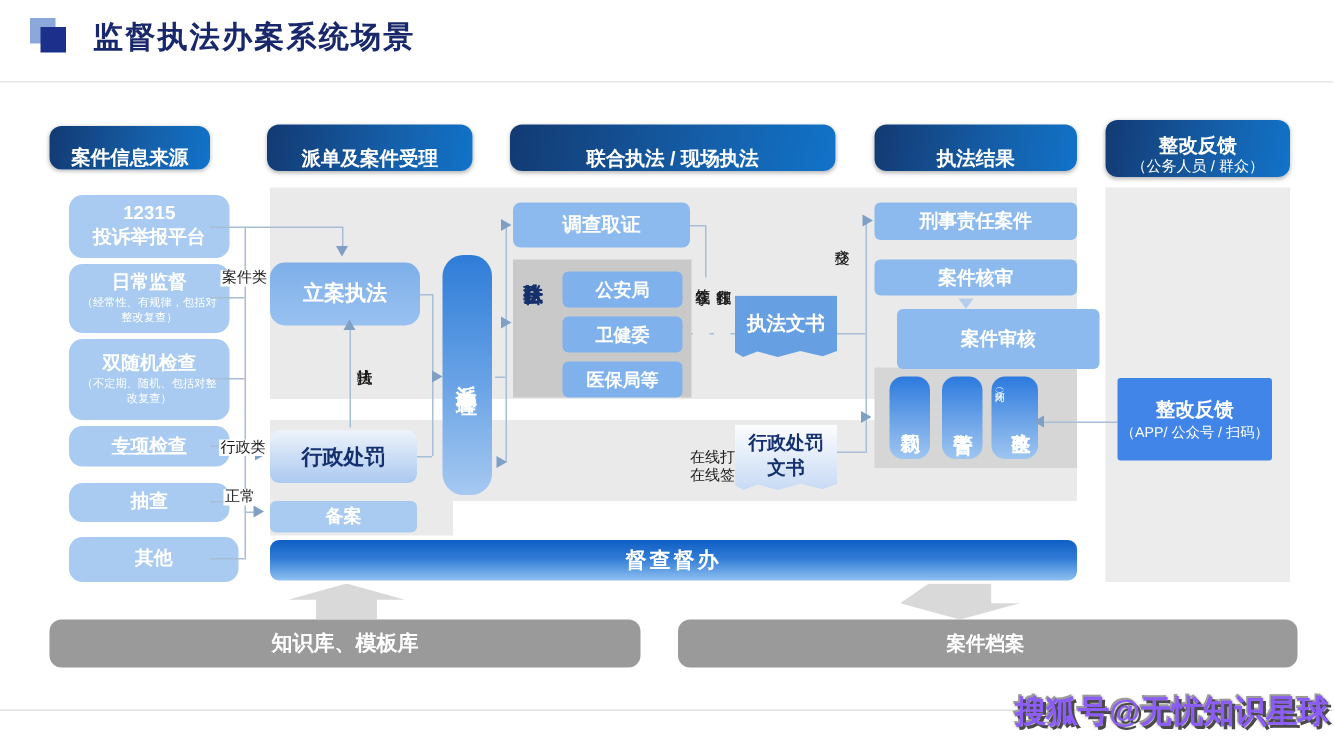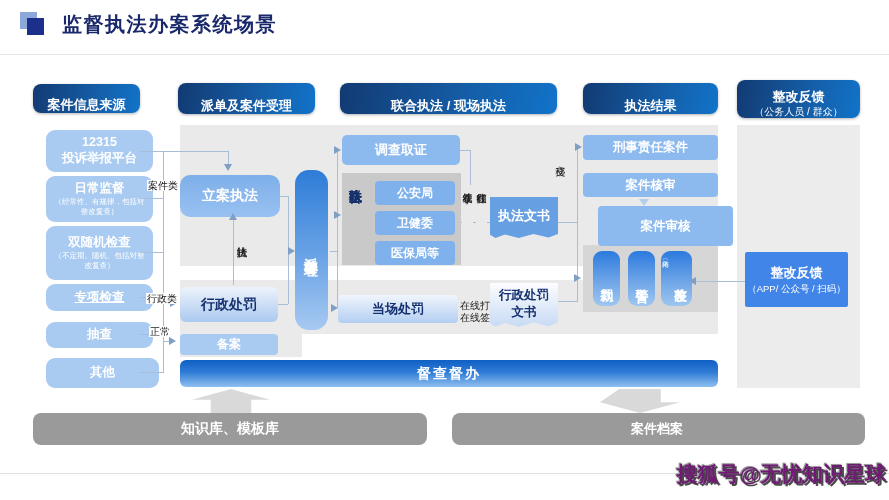--- a/index.html
+++ b/index.html
@@ -31,21 +31,21 @@
           border-radius:9px; color:#fff; font-weight:bold; font-size:13px;
           display:flex; align-items:center; justify-content:center; }
   .blk-up { background:#d9d9d9; clip-path:polygon(50% 0,100% 45%,76% 45%,76% 100%,24% 100%,24% 45%,0 45%); }
   .blk-dn { background:#d9d9d9; clip-path:polygon(24% 0,76% 0,76% 55%,100% 55%,50% 100%,0 55%); }
   .graybar { background:#9a9a9a; border-radius:8px; color:#fff; display:flex;
              align-items:center; justify-content:center; white-space:nowrap; }
   .dept { background:#7fb2ec; border-radius:4px; color:#fff; font-weight:bold; font-size:12px;
           display:flex; align-items:center; justify-content:center; }
   .resbox { background:#8cbaee; border-radius:4px; color:#fff; font-weight:bold; font-size:12.5px;
             display:flex; align-items:center; justify-content:center; }
-  .watermark { font-size:21px; font-weight:bold; color:#701a75;
+  .watermark { font-size:21px; font-weight:bold; color:#8b5cf6;
                text-shadow:2px 2px 0 #4a4a4a, -1px -1px 0 #9a9a9a, 0 0 2px #777;
                white-space:nowrap; }
 </style>
 </head>
 <body>
 
 <div id="canvas">
 
   <div class="abs" style="left:20px;top:12px;width:17px;height:17px;background:#8ca8db;"></div>
   <div class="abs" style="left:27px;top:18px;width:17px;height:17px;background:#1c2f8b;"></div>
@@ -170,24 +170,20 @@
   <div class="abs node doc" style="left:490px;top:197px;width:68px;height:44px;font-size:13px;background:#679fe3;padding-bottom:6px;border-radius:0;">
     <span>执法文书</span>
   </div>
   <div class="abs lbl vt" style="left:555px;top:158px;height:30px;">移交</div>
   <div class="abs ln" style="left:558px;top:222px;width:19px;height:1px;"></div>
   <div class="abs ln" style="left:577px;top:147px;width:1px;height:155px;"></div>
   <div class="abs ar ar-r" style="left:575px;top:143px;"></div>
   <div class="abs ar ar-r" style="left:574px;top:274px;"></div>
   <div class="abs ln" style="left:558px;top:301px;width:19px;height:1px;"></div>
 
-  <div class="abs node" style="left:338px;top:295px;width:120px;height:28px;border-radius:4px;font-size:13px;color:#14306e;
-              background:linear-gradient(180deg,#f0f5fc,#b3cef2);">
-    <span>当场处罚</span>
-  </div>
   <div class="abs lbl" style="left:460px;top:300px;">在线打印</div>
   <div class="abs lbl" style="left:460px;top:312px;">在线签字</div>
   <div class="abs node doc" style="left:490px;top:283px;width:68px;height:47px;font-size:12.5px;color:#14306e;flex-direction:column;
               background:linear-gradient(180deg,#fdfdfe,#c3d8f4);padding-bottom:6px;line-height:1.3;border-radius:0;">
     <span>行政处罚</span>
     <span>文书</span>
   </div>
 
   <div class="abs resbox" style="left:583px;top:135px;width:135px;height:25px;">
     <span>刑事责任案件</span>

